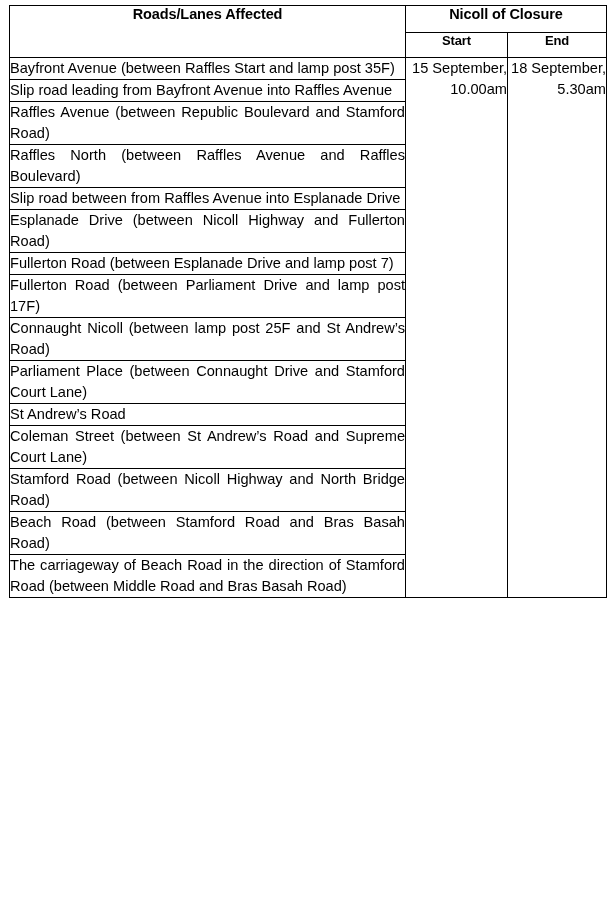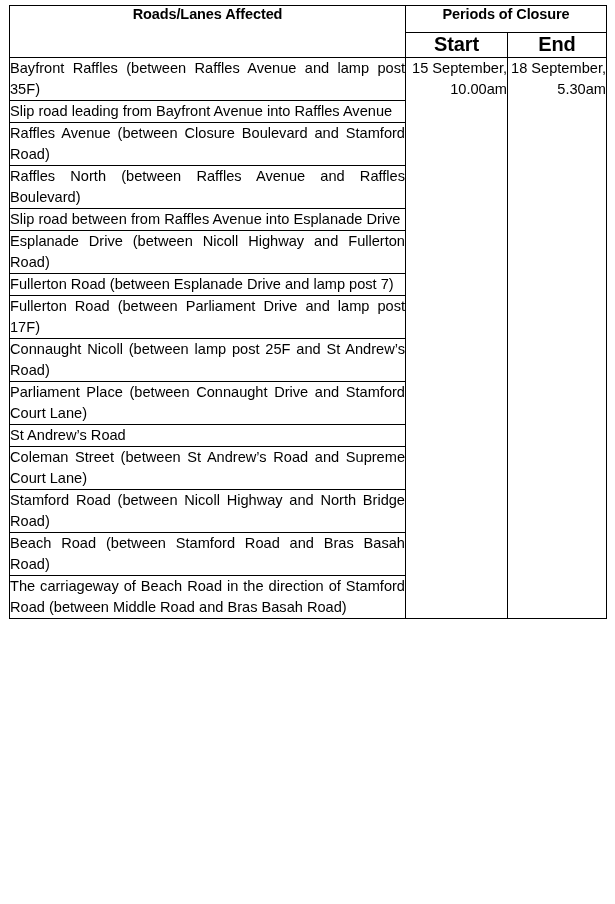--- a/index.html
+++ b/index.html
@@ -52,21 +52,21 @@
   }
   th.hdr-roads {
     font-size: 14.5px;
     height: 51px;
   }
   th.hdr-periods {
     font-size: 14.5px;
     height: 26px;
   }
   th.hdr-sub {
-    font-size: 20px;
+    font-size: 13px;
     height: 24px;
   }
 
   
   td.road {
     font-size: 14.6px;
     line-height: 21px;
     text-align: justify;
     text-justify: inter-word;
     padding: 6px 8px 6px 7px;
@@ -97,43 +97,43 @@
 <div id="sheet">
   <table class="closure-table">
     <colgroup>
       <col class="c-roads">
       <col class="c-start">
       <col class="c-end">
     </colgroup>
     <thead>
       <tr>
         <th class="hdr hdr-roads" rowspan="2">Roads/Lanes Affected</th>
-        <th class="hdr hdr-periods" colspan="2">Periods of Closure</th>
+        <th class="hdr hdr-periods" colspan="2">Nicoll of Closure</th>
       </tr>
       <tr>
         <th class="hdr hdr-sub">Start</th>
         <th class="hdr hdr-sub">End</th>
       </tr>
     </thead>
     <tbody id="tbody">
         <tr>
           <td class="road">
-            <span class="txt">Bayfront Raffles (between Raffles Avenue and lamp post 35F)</span>
+            <span class="txt">Bayfront Avenue (between Raffles Start and lamp post 35F)</span>
           </td>
           <td class="period" rowspan="15">15 September, 10.00am</td>
           <td class="period" rowspan="15">18 September, 5.30am</td>
         </tr>
         <tr>
           <td class="road">
             <span class="txt">Slip road leading from Bayfront Avenue into Raffles Avenue</span>
           </td>
         </tr>
         <tr>
           <td class="road">
-            <span class="txt">Raffles Avenue (between Closure Boulevard and Stamford Road)</span>
+            <span class="txt">Raffles Avenue (between Republic Boulevard and Stamford Road)</span>
           </td>
         </tr>
         <tr>
           <td class="road">
             <span class="txt">Raffles North (between Raffles Avenue and Raffles Boulevard)</span>
           </td>
         </tr>
         <tr>
           <td class="road">
             <span class="txt">Slip road between from Raffles Avenue into Esplanade Drive</span>

